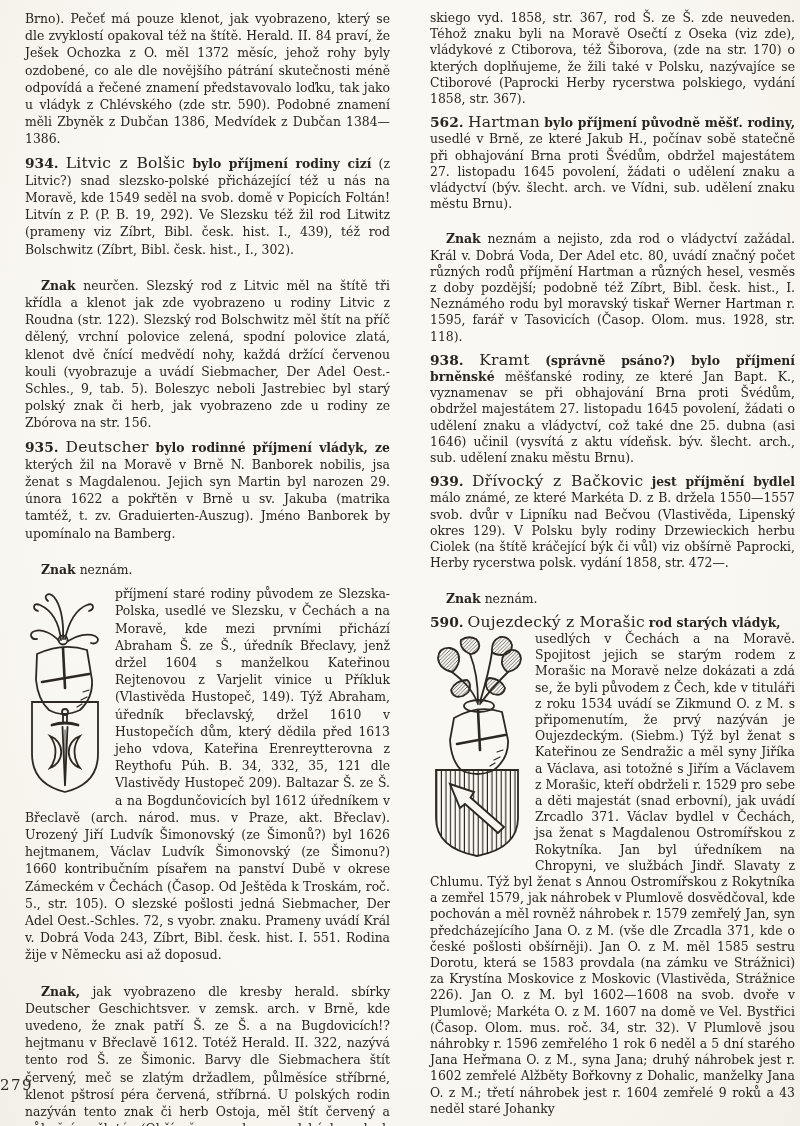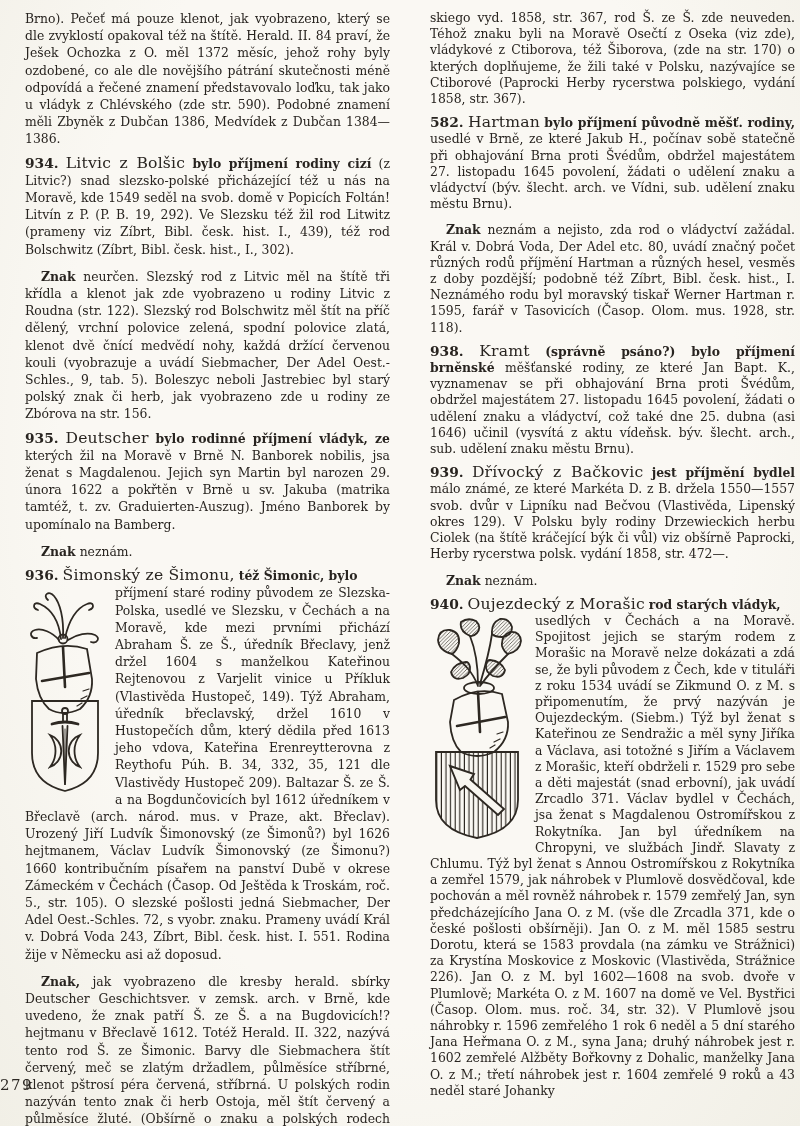--- a/index.html
+++ b/index.html
@@ -9,21 +9,21 @@
     background-image:radial-gradient(ellipse at 50% 40%, #faf8f3 60%, #f1efe6 100%);
     overflow:hidden;
     font-family:"DejaVu Serif","Liberation Serif",serif;
     color:#282420;
   }
   .col{position:absolute;top:10px;width:365px;font-size:12.4px;text-align:justify;}
   .col-left{left:25px;line-height:17.2px;}
   .col-right{left:430px;line-height:16.2px;}
   p{margin:0;padding:0;}
   .entry{margin-top:7px;}
-  .znak{text-indent:16px;margin-top:10px;}
+  .znak{text-indent:16px;margin-top:19px;}
   .num{font-weight:bold;font-size:13.8px;}
   .name{font-weight:normal;font-size:15.6px;letter-spacing:0.2px;}
   .lead{font-weight:bold;}
   .znak-label{font-weight:bold;}
   .arms{float:left;margin:3px 10px 2px 0;}
   .pagenum{position:absolute;left:0;right:0;top:1076px;
     font-size:15px;letter-spacing:1.5px;color:#2d2924;}
 </style>
 </head>
 <body>
@@ -46,23 +46,20 @@
     <div class="entry">
       <p><span class="num">935.</span>
         <span class="name">Deutscher</span>
         <span class="lead">bylo rodinné příjmení vládyk, ze</span>
         <span>kterých žil na Moravě v Brně N. Banborek nobilis, jsa ženat s Magdalenou. Jejich syn Martin byl narozen 29. února 1622 a pokřtěn v Brně u sv. Jakuba (matrika tamtéž, t. zv. Graduierten-Auszug). Jméno Banborek by upomínalo na Bamberg.</span></p>
       <p class="znak"><span class="znak-label">Znak</span>
         <span>neznám.</span></p>
     </div>
 
     <div class="entry">
-      <p><span class="num">936.</span>
-        <span class="name">Šimonský ze Šimonu,</span>
-        <span class="lead">též Šimonic, bylo</span></p>
       <p>
         <svg class="arms" width="80" height="213" viewBox="0 0 80 213">
           <g stroke="#2d2822" stroke-width="1.8" fill="none" stroke-linecap="round">
             <path d="M36,52 C34,34 26,22 15,17 C8,14 7,21 13,23"></path>
             <path d="M38,51 C39,31 35,16 29,9 C24,3 17,8 23,13"></path>
             <path d="M40,51 C44,33 52,21 62,17 C69,14 70,21 64,23"></path>
             <path d="M34,53 C27,45 17,41 10,43 C3,45 6,52 12,51"></path>
             <path d="M43,53 C52,47 63,45 70,48 C76,51 72,57 66,55"></path>
             <circle cx="38" cy="52" r="4.5"></circle>
             <path d="M12,66 Q38,54 62,62 L67,92 Q68,110 55,122 Q38,130 24,122 Q13,112 11,92 Z"></path>
@@ -83,21 +80,21 @@
         <span>jak vyobrazeno dle kresby herald. sbírky Deutscher Geschichtsver. v zemsk. arch. v Brně, kde uvedeno, že znak patří Š. ze Š. a na Bugdovicích!? hejtmanu v Břeclavě 1612. Totéž Herald. II. 322, nazývá tento rod Š. ze Šimonic. Barvy dle Siebmachera štít červený, meč se zlatým držadlem, půlměsíce stříbrné, klenot pštrosí péra červená, stříbrná. U polských rodin nazýván tento znak či herb Ostoja, měl štít červený a půlměsíce žluté. (Obšírně o znaku a polských rodech Paprocki, Herby rycerstwa pol-</span></p>
     </div>
 
   </div>
 
   <div class="col col-right">
 
     <p>skiego vyd. 1858, str. 367, rod Š. ze Š. zde neuveden. Téhož znaku byli na Moravě Osečtí z Oseka (viz zde), vládykové z Ctiborova, též Šiborova, (zde na str. 170) o kterých doplňujeme, že žili také v Polsku, nazývajíce se Ctiborové (Paprocki Herby rycerstwa polskiego, vydání 1858, str. 367).</p>
 
     <div class="entry">
-      <p><span class="num">582.</span>
+      <p><span class="num">562.</span>
         <span class="name">Hartman</span>
         <span class="lead">bylo příjmení původně měšť. rodiny,</span>
         <span>usedlé v Brně, ze které Jakub H., počínav sobě statečně při obhajování Brna proti Švédům, obdržel majestátem 27. listopadu 1645 povolení, žádati o udělení znaku a vládyctví (býv. šlecht. arch. ve Vídni, sub. udělení znaku městu Brnu).</span></p>
       <p class="znak"><span class="znak-label">Znak</span>
         <span>neznám a nejisto, zda rod o vládyctví zažádal. Král v. Dobrá Voda, Der Adel etc. 80, uvádí značný počet různých rodů příjmění Hartman a různých hesel, vesměs z doby pozdější; podobně též Zíbrt, Bibl. česk. hist., I. Neznámého rodu byl moravský tiskař Werner Hartman r. 1595, farář v Tasovicích (Časop. Olom. mus. 1928, str. 118).</span></p>
     </div>
 
     <div class="entry">
       <p><span class="num">938.</span>
         <span class="name">Kramt</span>
@@ -108,21 +105,21 @@
     <div class="entry">
       <p><span class="num">939.</span>
         <span class="name">Dřívocký z Bačkovic</span>
         <span class="lead">jest příjmění bydlel</span>
         <span>málo známé, ze které Markéta D. z B. držela 1550—1557 svob. dvůr v Lipníku nad Bečvou (Vlastivěda, Lipenský okres 129). V Polsku byly rodiny Drzewieckich herbu Ciolek (na štítě kráčející býk či vůl) viz obšírně Paprocki, Herby rycerstwa polsk. vydání 1858, str. 472—.</span></p>
       <p class="znak"><span class="znak-label">Znak</span>
         <span>neznám.</span></p>
     </div>
 
     <div class="entry">
-      <p><span class="num">940.</span>
+      <p><span class="num">590.</span>
         <span class="name">Oujezdecký z Morašic</span>
         <span class="lead">rod starých vládyk,</span></p>
       <p>
         <svg class="arms" width="95" height="225" viewBox="0 0 95 225">
           <defs>
             <pattern id="vh" patternUnits="userSpaceOnUse" width="4.6" height="4.6">
               <line x1="2.2" y1="0" x2="2.2" y2="4.6" stroke="#2d2822" stroke-width="1.15"></line>
             </pattern>
             <pattern id="lh" patternUnits="userSpaceOnUse" width="3.6" height="3.6">
               <path d="M0,3.6 L3.6,0" stroke="#2d2822" stroke-width="0.65" fill="none"></path>

